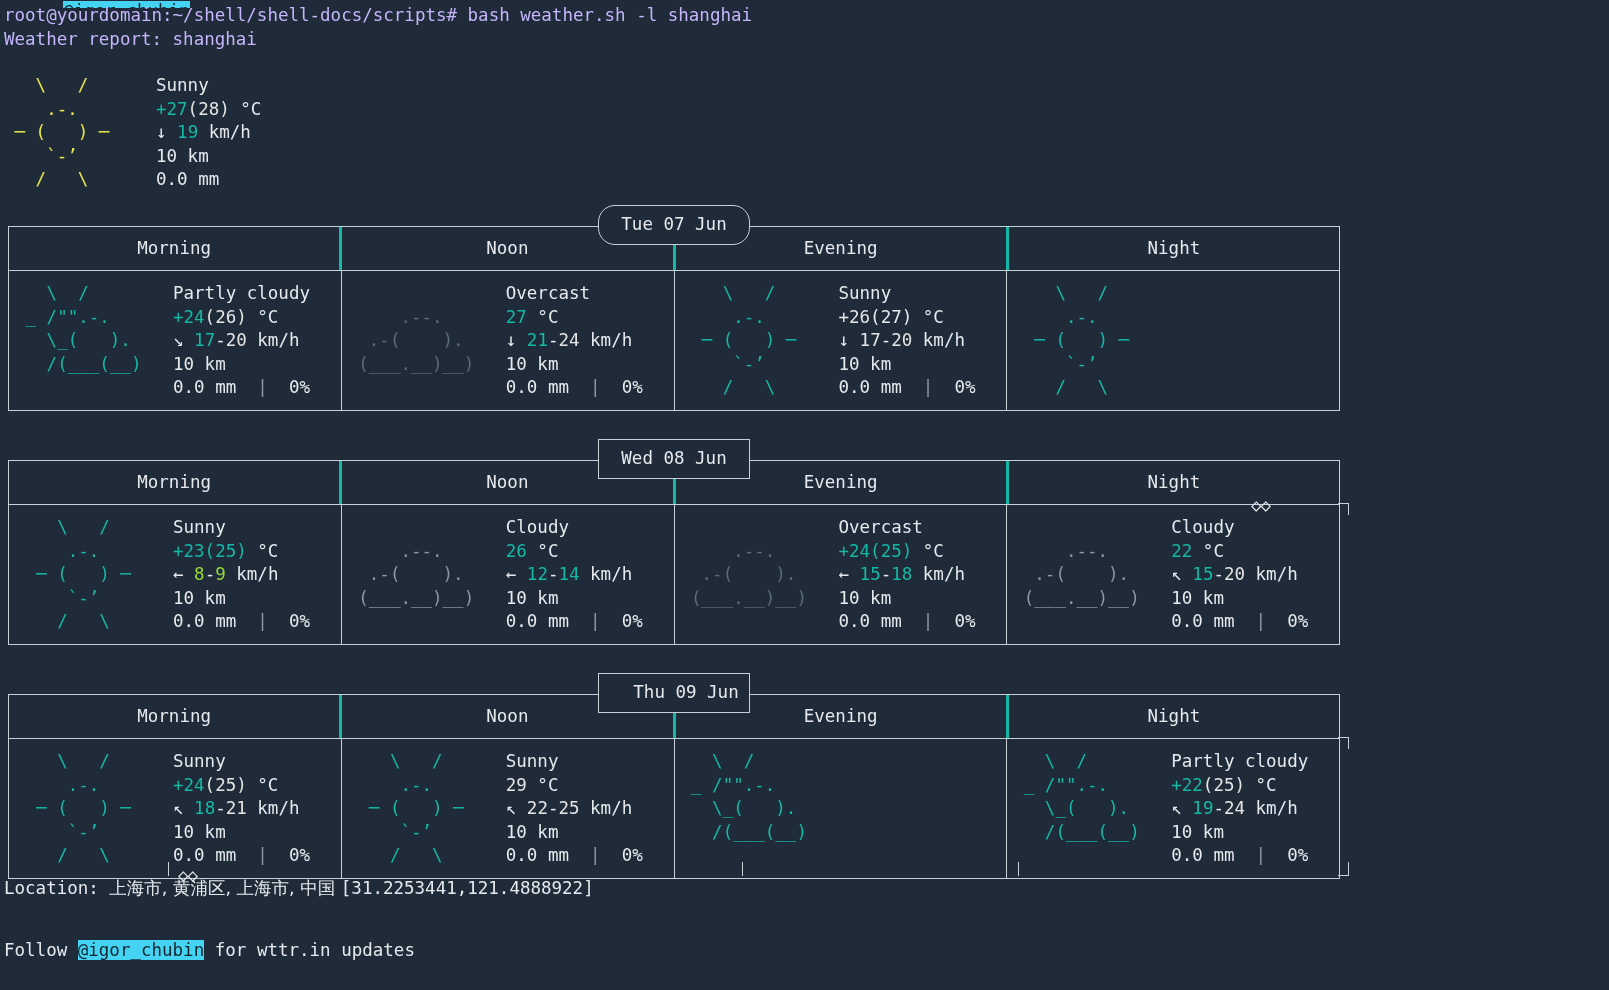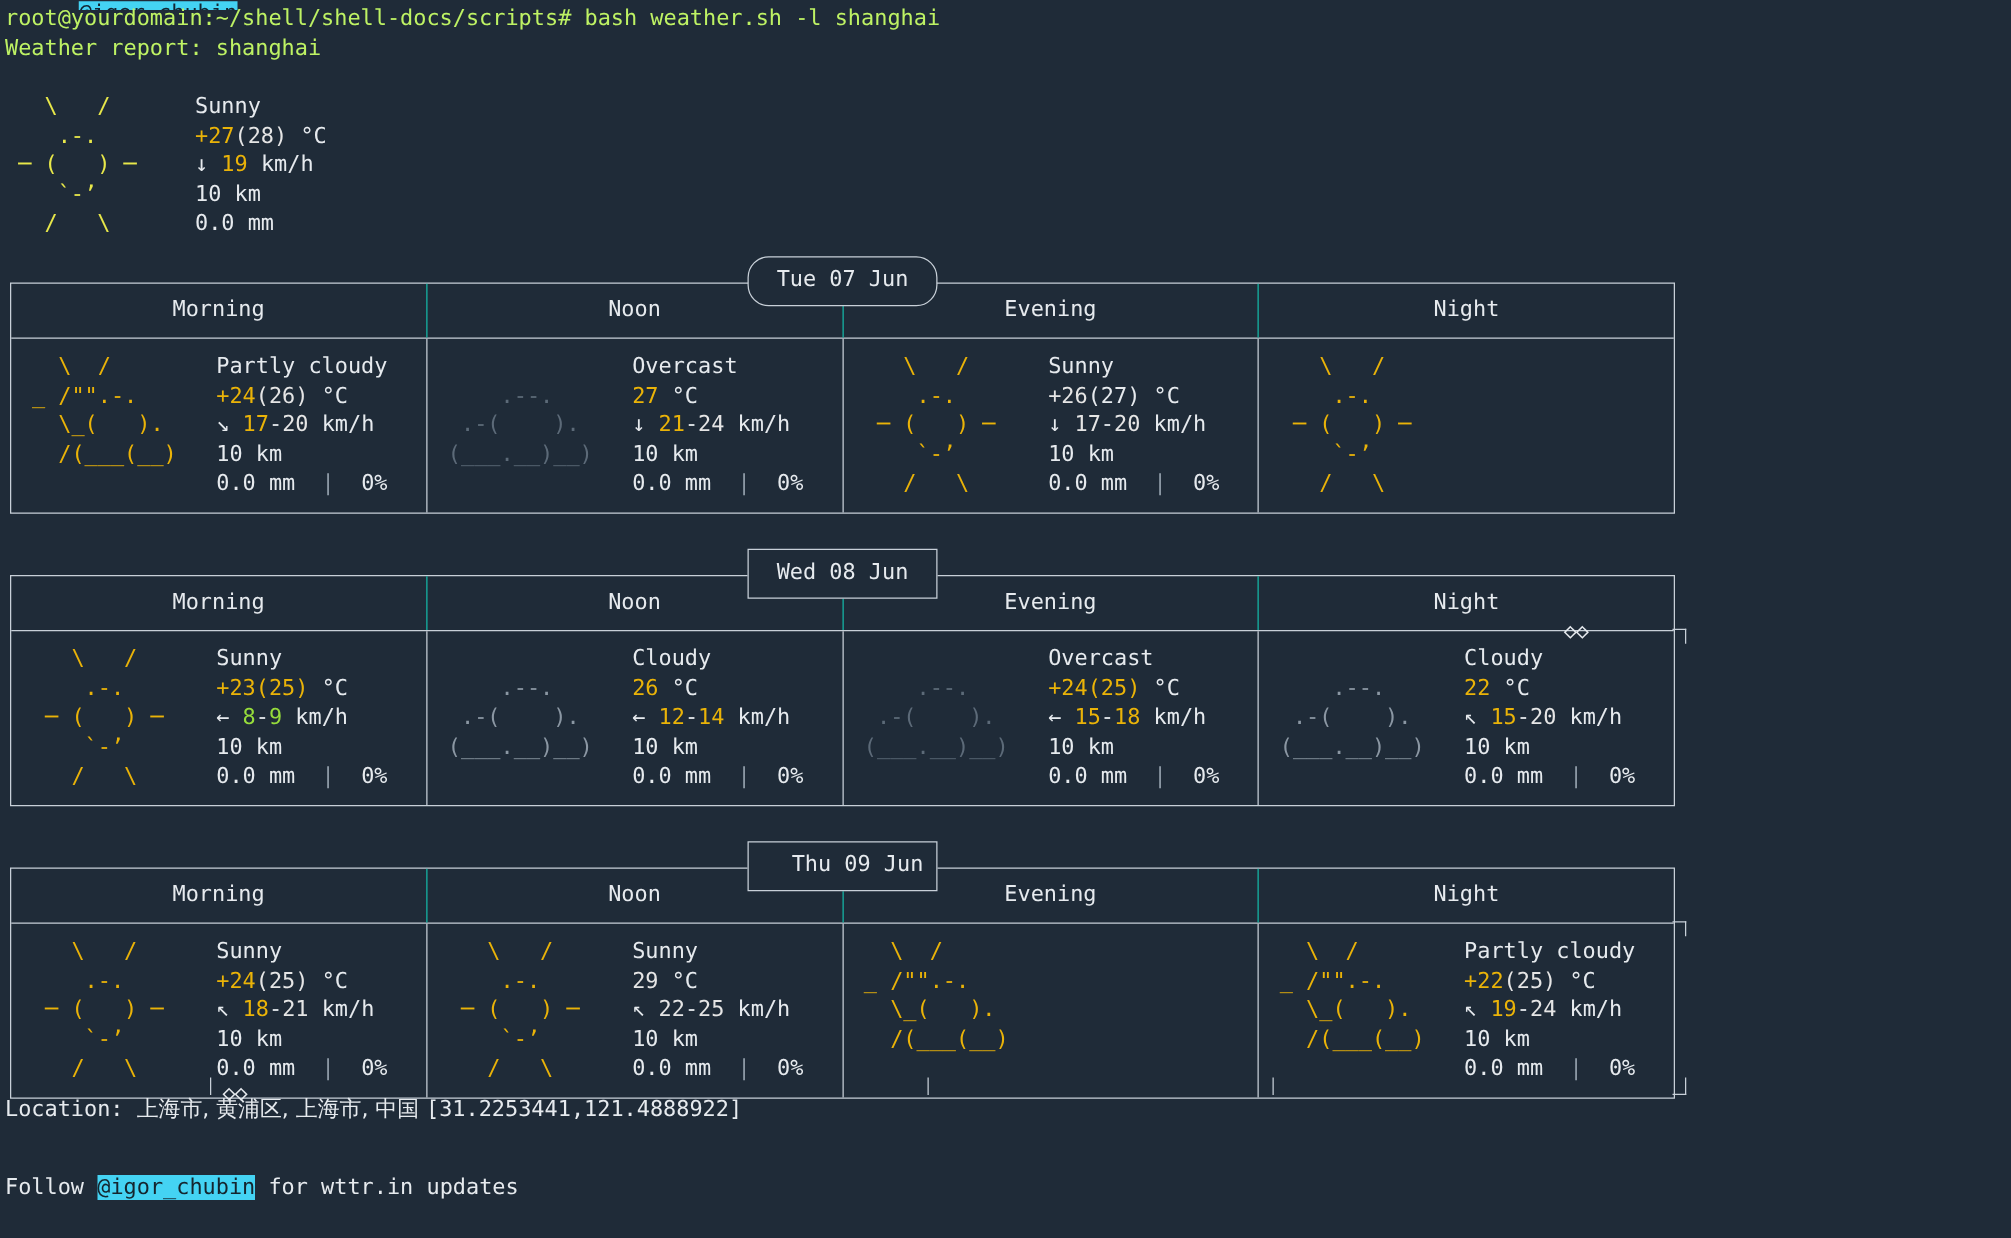--- a/index.html
+++ b/index.html
@@ -35,21 +35,21 @@
     color: #13304a;
     font-size: 17.5px;
     line-height: 23.6px;
   }
   .topstrip .hl { background: #44d3f3; color: #132430; }
 
   
   .promptline {
     position: absolute;
     white-space: pre;
-    color: #bef264;
+    color: #c4b5fd;
   }
   #prompt-line { left: 4px; top: 4px; }
   #report-line { left: 4px; top: 27.5px; }
 
   
   .nowblock {
     position: absolute;
     left: 4px;
     top: 74px;
     display: flex;
@@ -57,21 +57,21 @@
   }
   .nowblock .art {
     width: 152px;
     white-space: pre;
     color: #e8e84a;
   }
   .nowblock .info { white-space: pre; }
 
   
   .c-white  { color: #e6eaee; }
-  .c-yellow { color: #eab308; }
+  .c-yellow { color: #14b8a6; }
   .c-orange { color: #e5e5e5; }
   .c-green  { color: #96dc3b; }
   .c-gray   { color: #5c6a78; }
   .c-dim    { color: #8b97a3; }
 
   
   .daytable {
     position: absolute;
     left: 8px;
     width: 1332px;
@@ -86,21 +86,21 @@
     display: flex;
     height: 43px;
     border-bottom: 1px solid #c8d0d8;
   }
   .daytable .hdrcell {
     flex: 1 1 0;
     display: flex;
     align-items: center;
     justify-content: center;
     color: #e6eaee;
-    border-right: 1px solid #14b8a6;
+    border-right: 3px solid #14b8a6;
     box-sizing: border-box;
     white-space: pre;
   }
   .daytable .hdrcell:last-child { border-right: none; }
 
   .daytable .bodyrow {
     display: flex;
     height: 139px;
   }
   .daytable .cell {

